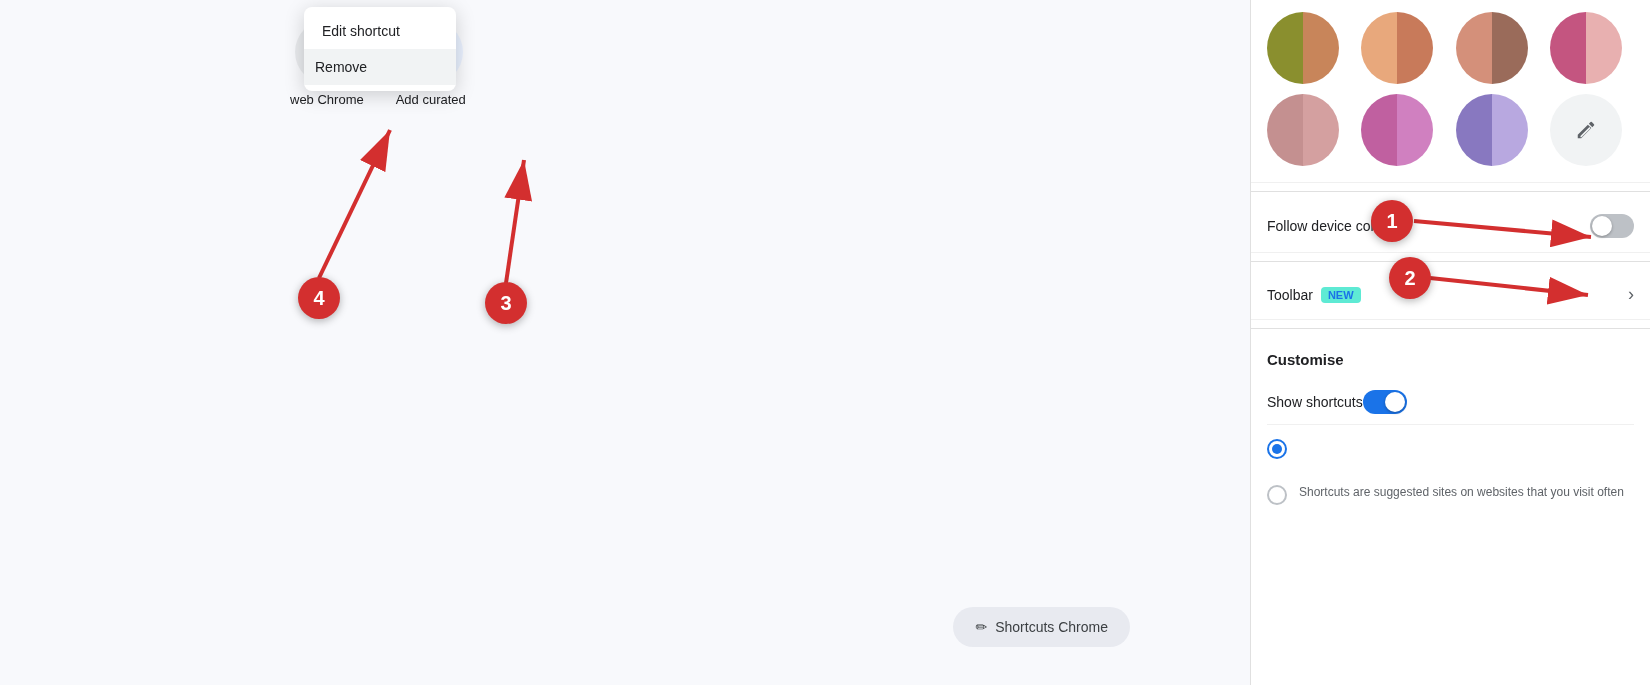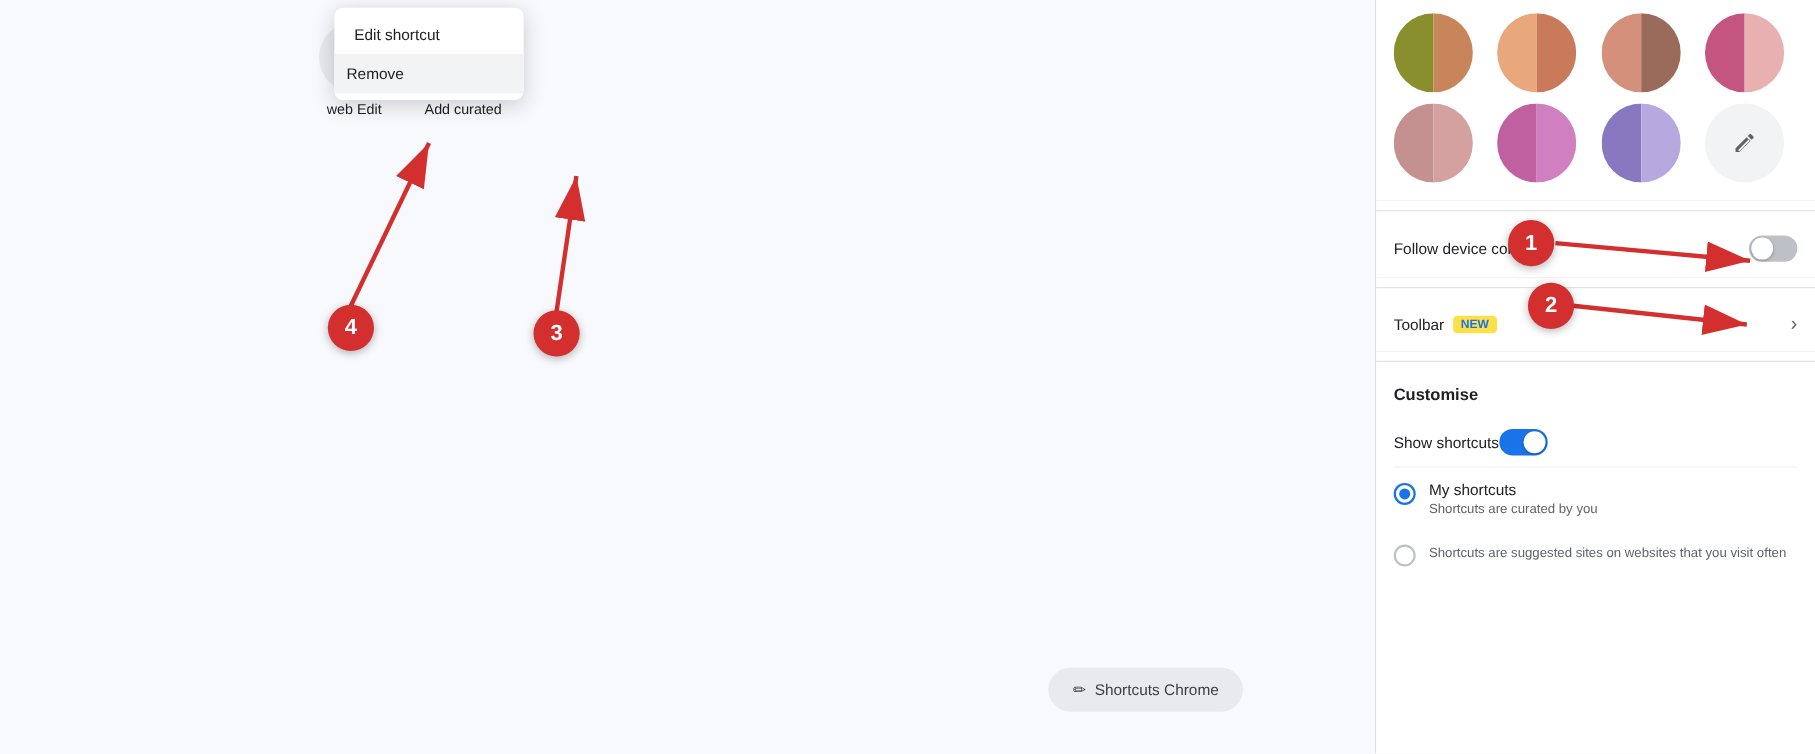--- a/index.html
+++ b/index.html
@@ -21,21 +21,21 @@
     }
 
     
     .context-menu {
       position: absolute;
       top: 7px;
       left: 304px;
       background: white;
       border-radius: 8px;
       box-shadow: 0 4px 20px rgba(0,0,0,0.18);
-      width: 172px;
+      width: 152px;
       padding: 6px 0;
       z-index: 100;
     }
     .context-menu-item {
       padding: 10px 18px;
       font-size: 14px;
       color: #202124;
       cursor: pointer;
     }
     .context-menu-item.highlighted {
@@ -250,21 +250,21 @@
       padding: 14px 16px;
       border-bottom: 1px solid #f0f0f0;
       cursor: pointer;
     }
     .toolbar-left {
       display: flex;
       align-items: center;
       gap: 8px;
     }
     .new-badge {
-      background: #fde047;
+      background: #5eead4;
       color: #1a73e8;
       font-size: 11px;
       font-weight: bold;
       padding: 2px 7px;
       border-radius: 4px;
     }
     .chevron-right {
       font-size: 18px;
       color: #5f6368;
     }
@@ -349,21 +349,21 @@
 
     <div class="shortcut-item">
       <div class="shortcut-icon">
         <svg width="32" height="32" viewBox="0 0 32 32">
           <rect x="4" y="4" width="10" height="10" fill="#4285F4" rx="1"></rect>
           <rect x="18" y="4" width="10" height="10" fill="#34A853" rx="1"></rect>
           <rect x="4" y="18" width="10" height="10" fill="#FBBC05" rx="1"></rect>
           <rect x="18" y="18" width="10" height="10" fill="#EA4335" rx="1"></rect>
         </svg>
       </div>
-      <span class="shortcut-label">web Edit</span>
+      <span class="shortcut-label">web Chrome</span>
     </div>
 
     <div class="shortcut-item">
       <button class="add-shortcut-btn">
         <span>+</span>
       </button>
       <span class="shortcut-label">Add curated</span>
     </div>
   </div>
 
@@ -462,24 +462,20 @@
 
     <div class="show-shortcuts-row">
       <span class="setting-label">Show shortcuts</span>
       <div class="toggle on">
         <div class="toggle-knob"></div>
       </div>
     </div>
 
     <div class="radio-option">
       <div class="radio-btn selected"></div>
-      <div>
-        <div class="radio-label">My shortcuts</div>
-        <div class="radio-desc">Shortcuts are curated by you</div>
-      </div>
     </div>
 
     <div class="radio-option">
       <div class="radio-btn unselected"></div>
       <div>
         <div class="radio-desc">Shortcuts are suggested sites on websites that you visit often</div>
       </div>
     </div>
   </div>
 

